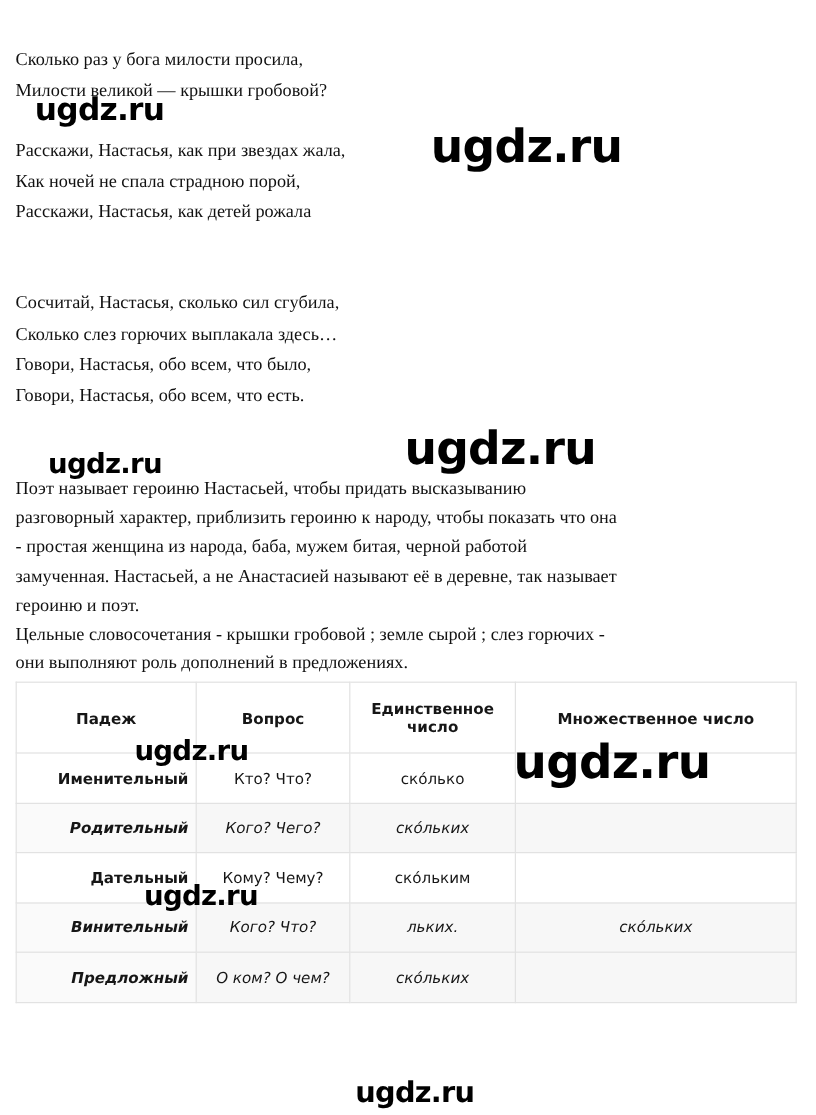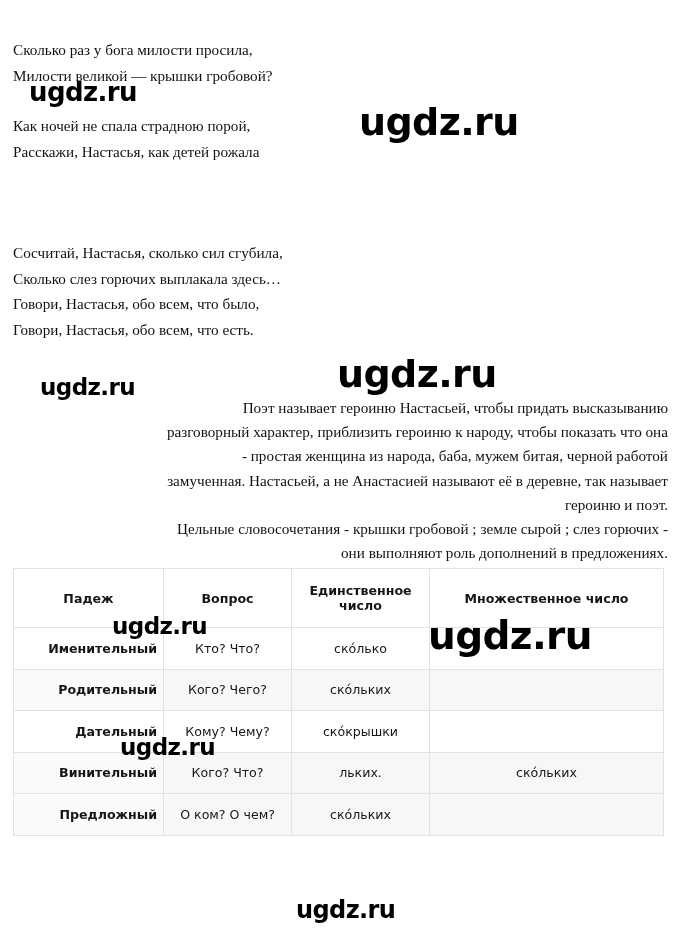--- a/index.html
+++ b/index.html
@@ -53,21 +53,21 @@
 
   .prose {
     position: absolute;
     left: 13px;
     top: 396px;
     width: 655px;
     font-size: 15.2px;
     line-height: 24.2px;
     color: #111111;
   }
-  .prose .ln { white-space: nowrap; text-align: right; }
+  .prose .ln { white-space: nowrap; }
 
   
   .wm {
     position: absolute;
     font-family: "DejaVu Sans", sans-serif;
     font-weight: bold;
     color: #000000;
     white-space: nowrap;
     letter-spacing: -0.6px;
     pointer-events: none;
@@ -115,20 +115,21 @@
     text-align: center;
     font-weight: normal;
   }
   table.case-table tbody td.case-name {
     text-align: right;
     font-weight: bold;
     padding-left: 9px;
   }
   table.case-table tbody tr.alt td {
     background: #f7f7f7;
+    font-style: italic;
   }
   table.case-table tbody tr td:first-child {
     background: #ffffff;
   }
   table.case-table tbody tr.alt td:first-child {
     background: #fafafa;
   }
 
   .col-1 { width: 150px; }
   .col-2 { width: 128px; }
@@ -142,20 +143,21 @@
 
 <div class="page">
 
 
   <div class="poem poem-1">
     <div>Сколько раз у бога милости просила,</div>
     <div>Милости великой — крышки гробовой?</div>
   </div>
 
   <div class="poem poem-2">
+    <div>Расскажи, Настасья, как при звездах жала,</div>
     <div>Как ночей не спала страдною порой,</div>
     <div>Расскажи, Настасья, как детей рожала</div>
   </div>
 
   <div class="poem poem-3">
     <div>Сосчитай, Настасья, сколько сил сгубила,</div>
     <div>Сколько слез горючих выплакала здесь…</div>
     <div>Говори, Настасья, обо всем, что было,</div>
     <div>Говори, Настасья, обо всем, что есть.</div>
   </div>
@@ -195,21 +197,21 @@
         </tr>
         <tr class="alt">
           <td class="case-name">Родительный</td>
           <td>Кого? Чего?</td>
           <td>ско́льких</td>
           <td></td>
         </tr>
         <tr>
           <td class="case-name">Дательный</td>
           <td>Кому? Чему?</td>
-          <td>ско́крышки</td>
+          <td>ско́льким</td>
           <td></td>
         </tr>
         <tr class="alt">
           <td class="case-name">Винительный</td>
           <td>Кого? Что?</td>
           <td>льких.</td>
           <td>ско́льких</td>
         </tr>
         <tr class="alt">
           <td class="case-name">Предложный</td>

